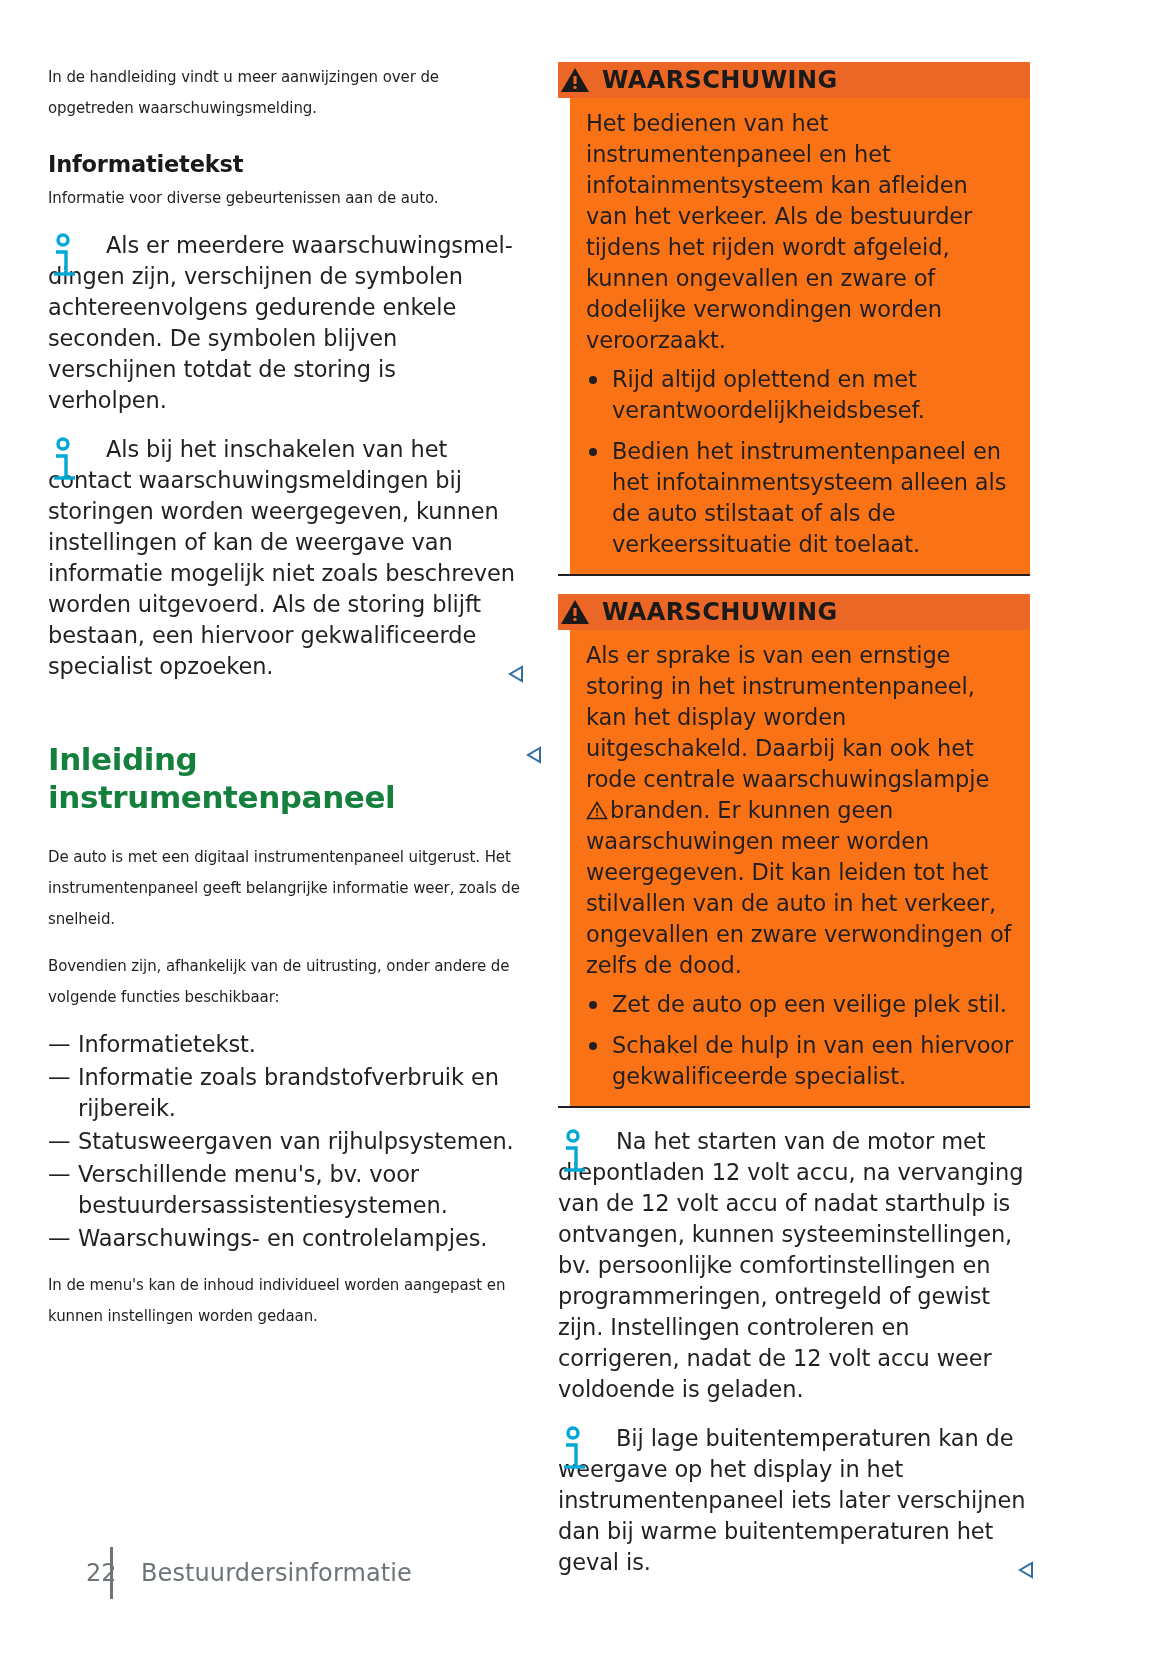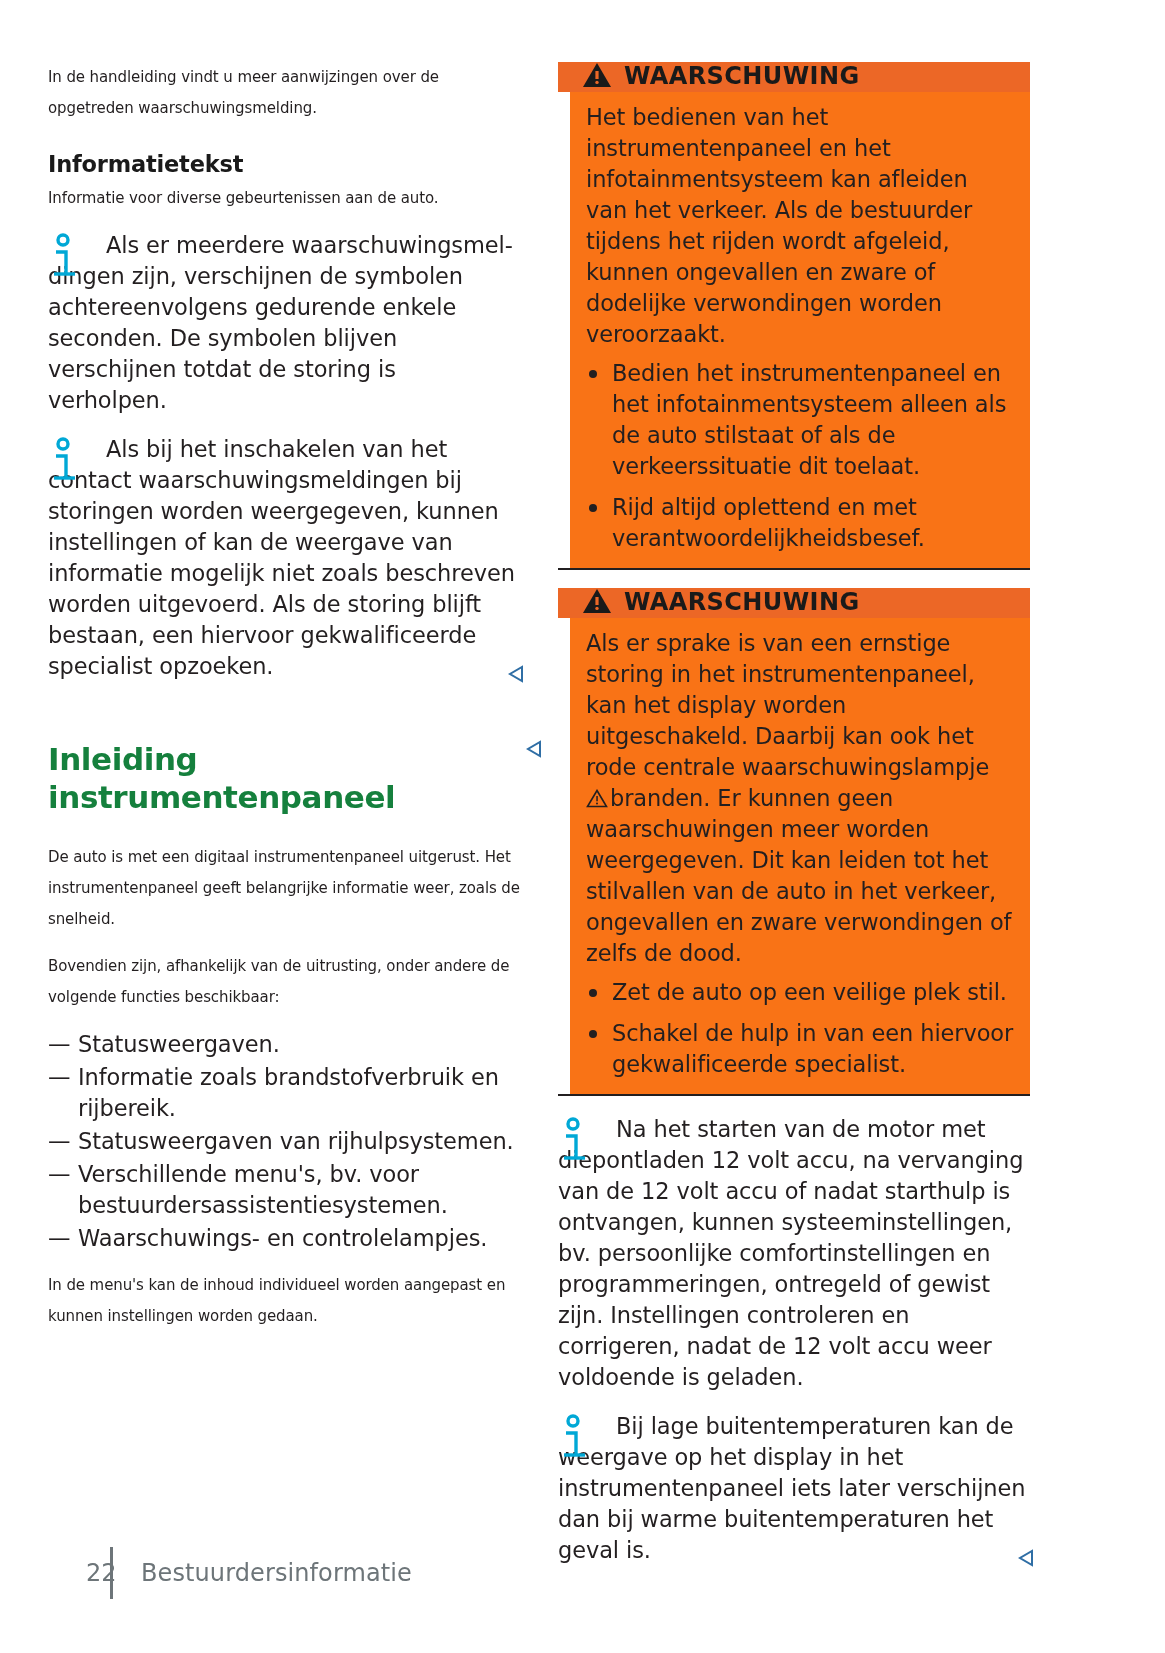--- a/index.html
+++ b/index.html
@@ -130,24 +130,24 @@
     top: 0;
   }
 
   
   .warnbox {
     margin-bottom: 18px;
     border-bottom: 2.5px solid #231f20;
   }
   .warnbox .warnhead {
     background: #ec6726;
-    height: 30px;
+    height: 36px;
     display: flex;
-    align-items: flex-start;
-    padding-left: 24px;
+    align-items: center;
+    padding-left: 2px;
   }
   .warnbox .warnhead .wicon {
     width: 30px;
     height: 26px;
     margin-right: 12px;
     flex: none;
   }
   .warnbox .warnhead .wtitle {
     font-weight: bold;
     font-size: 24px;
@@ -271,21 +271,21 @@
           </svg>
         </span>
       </div>
 
       <h2 class="section-title">Inleiding instrumentenpaneel</h2>
 
       <p class="body-p">De auto is met een digitaal instrumentenpaneel uitgerust. Het instrumentenpaneel geeft belangrijke informatie weer, zoals de snelheid.</p>
       <p class="body-p">Bovendien zijn, afhankelijk van de uitrusting, onder andere de volgende functies beschikbaar:</p>
 
       <ul class="dash-list">
-        <li><span class="dash">—</span><span>Statusweergaven.</span></li>
+        <li><span class="dash">—</span><span>Informatietekst.</span></li>
         <li><span class="dash">—</span><span>Informatie zoals brandstofverbruik en rijbereik.</span></li>
         <li><span class="dash">—</span><span>Statusweergaven van rijhulpsystemen.</span></li>
         <li><span class="dash">—</span><span>Verschillende menu's, bv. voor bestuurdersassistentiesystemen.</span></li>
         <li><span class="dash">—</span><span>Waarschuwings- en controlelampjes.</span></li>
       </ul>
 
       <p class="body-p">In de menu's kan de inhoud individueel worden aangepast en kunnen instellingen worden gedaan.</p>
 
     </div>
 
@@ -298,22 +298,22 @@
               <path d="M15 1 L29 25 L1 25 Z" fill="#1a1a1a"></path>
               <rect x="13.4" y="9" width="3.2" height="8" fill="#ec6726"></rect>
               <circle cx="15" cy="20.4" r="1.7" fill="#ec6726"></circle>
             </svg>
           </span>
           <span class="wtitle">WAARSCHUWING</span>
         </div>
         <div class="warnbody">
           <p>Het bedienen van het instrumentenpaneel en het infotainmentsysteem kan afleiden van het verkeer. Als de bestuurder tijdens het rijden wordt afgeleid, kunnen ongevallen en zware of dodelijke verwondingen worden veroorzaakt.</p>
           <ul class="bullet-list">
+            <li><span class="bdot"></span><span>Rijd altijd oplettend en met verantwoordelijkheidsbesef.</span></li>
             <li><span class="bdot"></span><span>Bedien het instrumentenpaneel en het infotainmentsysteem alleen als de auto stilstaat of als de verkeerssituatie dit toelaat.</span></li>
-            <li><span class="bdot"></span><span>Rijd altijd oplettend en met verantwoordelijkheidsbesef.</span></li>
           </ul>
         </div>
       </div>
 
       <div class="warnbox" style="position:relative;">
         <div class="warnhead">
           <span class="wicon">
             <svg viewBox="0 0 30 26" width="30" height="26" xmlns="http://www.w3.org/2000/svg">
               <path d="M15 1 L29 25 L1 25 Z" fill="#1a1a1a"></path>
               <rect x="13.4" y="9" width="3.2" height="8" fill="#ec6726"></rect>

